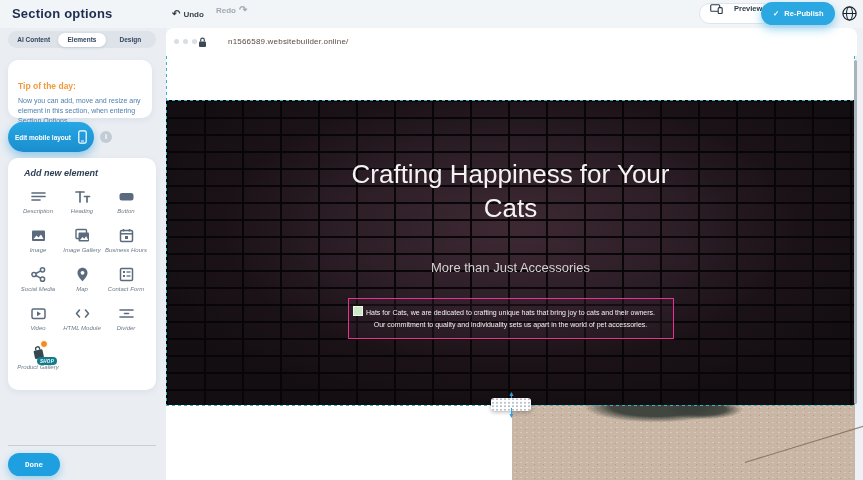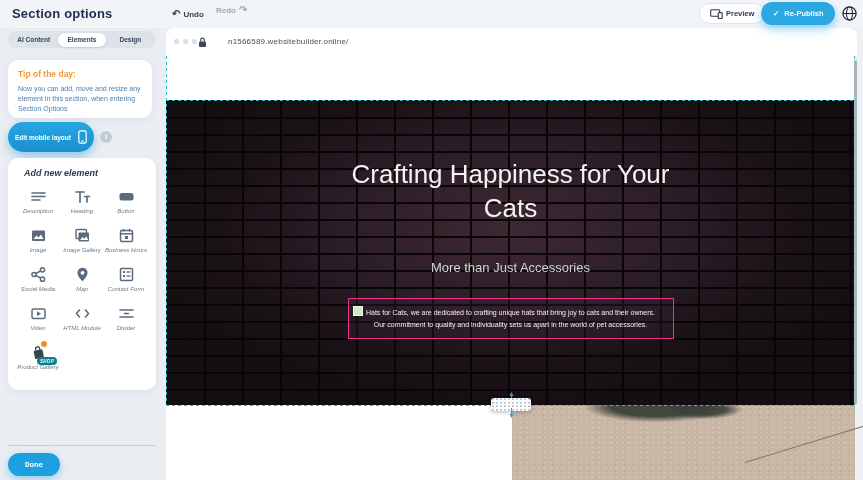--- a/index.html
+++ b/index.html
@@ -6,30 +6,30 @@
   html,body { width:863px; height:480px; overflow:hidden; }
   body { font-family:"Liberation Sans", sans-serif; background:#edf1f5; position:relative; }
 
   
   .topbar { position:absolute; left:0; top:0; width:863px; height:28px; background:#f2f5f8; z-index:30; }
   .page-title { position:absolute; left:12px; top:6px; font-size:13px; font-weight:bold; color:#1c2d4f; letter-spacing:.2px; }
   .undo { position:absolute; left:172px; top:8px; font-size:8px; font-weight:bold; color:#39434d; cursor:pointer; }
   .undo .arr { font-size:10px; margin-right:3px; }
   .redo { position:absolute; left:216px; top:4px; font-size:8px; font-weight:bold; color:#9faab3; cursor:pointer; }
   .redo .arr { font-size:10px; margin-left:3px; }
-  .preview-btn { position:absolute; left:699px; top:3px; height:21px; padding:0 10px; background:#fff; border:1px solid #dfe4e9; border-radius:11px; display:flex; align-items:center; gap:3px; font-size:7.5px; font-weight:bold; color:#2c3a49; cursor:pointer; }
+  .preview-btn { position:absolute; left:699px; top:3px; height:21px; padding:0 10px; background:#fff; border:1px solid #dfe4e9; border-radius:11px; display:flex; align-items:flex-start; gap:11px; font-size:7.5px; font-weight:bold; color:#2c3a49; cursor:pointer; }
   .republish-btn { position:absolute; left:761px; top:2px; height:23px; padding:0 12px; background:#2ba7e1; border-radius:12px; display:flex; align-items:center; gap:5px; font-size:7.5px; font-weight:bold; color:#fff; box-shadow:0 4px 10px rgba(43,167,225,.5); cursor:pointer; }
   .globe { position:absolute; left:841px; top:5px; width:17px; height:17px; cursor:pointer; }
 
   
   .sidebar { position:absolute; left:0; top:28px; width:166px; height:452px; background:#eaeef3; z-index:20; }
   .tabs { position:absolute; left:8px; top:3px; width:148px; height:17px; background:#dde3e9; border-radius:12px; display:flex; padding:1.5px; }
   .tab { flex:1; border-radius:10px; font-size:6.5px; font-weight:bold; color:#33455c; display:flex; align-items:center; justify-content:center; cursor:pointer; }
   .tab.active { background:#fff; box-shadow:0 1px 3px rgba(40,60,90,.15); }
-  .tip-card { position:absolute; left:8px; top:32px; width:144px; height:58px; background:#fff; border-radius:10px; box-shadow:0 2px 6px rgba(60,80,110,.08); padding:9px 10px; }
+  .tip-card { position:absolute; left:8px; top:32px; width:144px; height:58px; background:#fff; border-radius:10px; box-shadow:0 2px 6px rgba(60,80,110,.08); padding:21px 10px; }
   .tip-title { font-size:8.5px; font-weight:bold; color:#f09a3e; }
   .tip-body { margin-top:5px; font-size:7px; line-height:1.45; color:#4d7fae; }
   .edit-mobile { position:absolute; left:8px; top:94px; width:86px; height:30px; border-radius:15px; background:linear-gradient(#27a7e4,#1a8ecf); box-shadow:0 4px 10px rgba(30,150,215,.45); display:flex; align-items:center; justify-content:center; gap:7px; color:#fff; font-size:6.5px; font-weight:bold; cursor:pointer; }
   .info-dot { position:absolute; left:100px; top:103px; width:12px; height:12px; border-radius:50%; background:#c3ccd4; color:#fff; font-size:8px; font-weight:bold; text-align:center; line-height:12px; cursor:pointer; }
   .add-card { position:absolute; left:8px; top:130px; width:148px; height:232px; background:#fff; border-radius:10px; box-shadow:0 2px 6px rgba(60,80,110,.08); padding:10px 8px 0 8px;font-style:italic; }
   .add-title { font-size:9px; font-weight:bold; color:#2d3e53; margin-left:8px; }
   .el-grid { margin-top:6px; display:grid; grid-template-columns:repeat(3,1fr); row-gap:2px; }
   .el-item { height:37px; display:flex; flex-direction:column; align-items:center; padding-top:4px; cursor:pointer; position:relative; }
   .el-item svg { display:block; }
   .el-label { margin-top:3px; font-size:6px; line-height:1.2; color:#6e7a88; text-align:center; }

